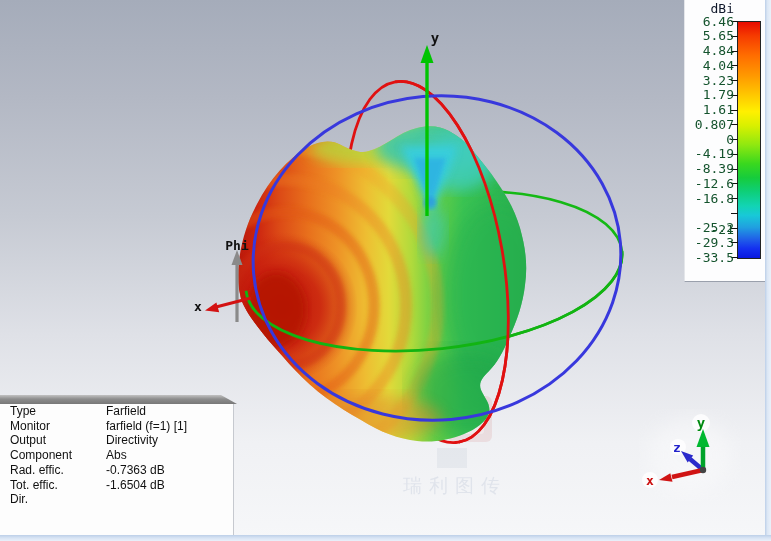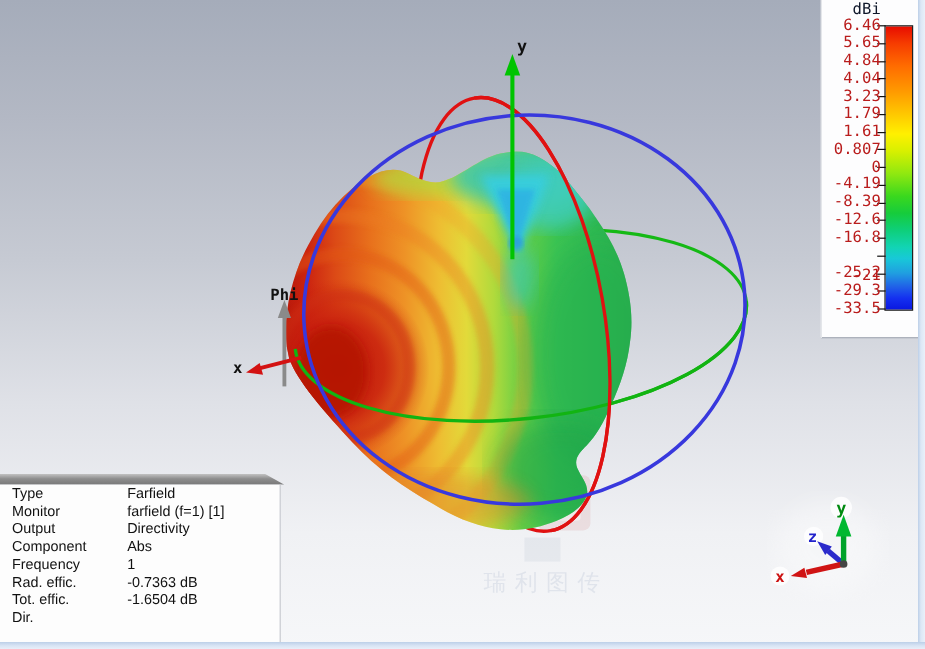--- a/index.html
+++ b/index.html
@@ -13,21 +13,21 @@
           border-bottom:1px solid #9aa0ac;border-left:1px solid #e4e6ea;}
   .legend-title{position:absolute;top:1px;left:0;width:49px;text-align:right;
                 font-family:"DejaVu Sans Mono",monospace;font-size:13px;color:#0f172a;}
   .legend-bar{position:absolute;left:52px;top:21px;width:22px;height:236px;border:1px solid #222;
               background:linear-gradient(180deg,
                #e80c00 0%,#f63c00 6%,#ff6c00 14%,#ff9a00 23%,#ffc800 31%,#fff000 38%,
                #d8f000 44%,#90e810 52%,#3ad81e 60%,#16cc3c 66%,#0ecf7a 72%,#12d4b4 78%,
                #18c8d8 82%,#20a0e0 87%,#2060e8 92%,#1430f0 96%,#0a18e0 100%);}
   .legend-tick{position:absolute;left:46px;width:7px;height:1px;background:#111;}
   .legend-label{position:absolute;left:0;width:49px;text-align:right;line-height:15px;
-                font-family:"DejaVu Sans Mono",monospace;font-size:13px;color:#b91c1c;}
+                font-family:"DejaVu Sans Mono",monospace;font-size:13px;color:#14532d;}
 
   
   .result-bar{position:absolute;left:0;top:395px;width:237px;height:9px;
               background:linear-gradient(180deg,#c2c2c2 0%,#8d8d8d 45%,#787878 100%);
               clip-path:polygon(0 0,221px 0,237px 9px,0 9px);}
   .info-table{position:absolute;left:0;top:404px;width:233px;height:165px;background:#fdfdfd;
               border-right:1px solid #c6c9cf;font-size:12px;color:#111;}
   .info-row{display:flex;line-height:14.7px;padding-left:10px;}
   .info-label{width:96px;flex:none;}
   .info-value{flex:1;}
@@ -229,24 +229,20 @@
     </div>
     <div class="info-row">
       <span class="info-label">Output</span>
       <span class="info-value">Directivity</span>
     </div>
     <div class="info-row">
       <span class="info-label">Component</span>
       <span class="info-value">Abs</span>
     </div>
     <div class="info-row">
-      <span class="info-label">Frequency</span>
-      <span class="info-value">1</span>
-    </div>
-    <div class="info-row">
       <span class="info-label">Rad. effic.</span>
       <span class="info-value">-0.7363 dB</span>
     </div>
     <div class="info-row">
       <span class="info-label">Tot. effic.</span>
       <span class="info-value">-1.6504 dB</span>
     </div>
     <div class="info-row">
       <span class="info-label">Dir.</span>
     </div>

